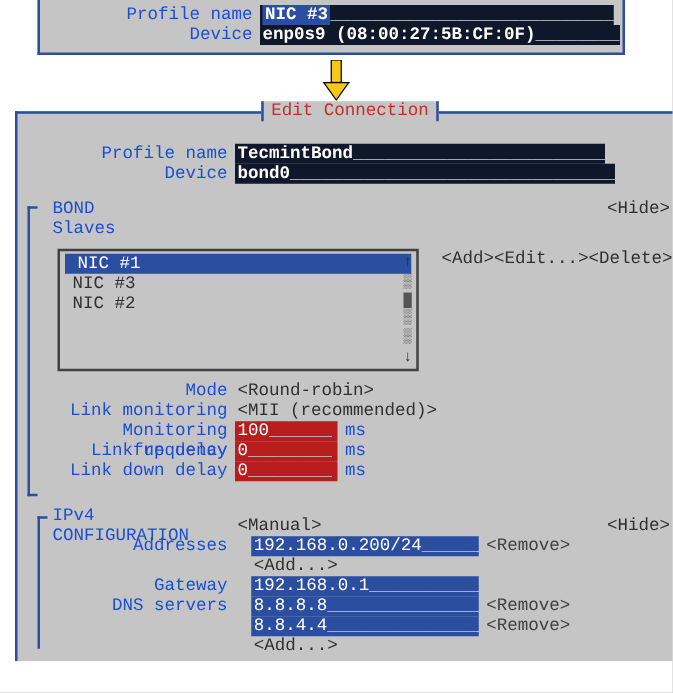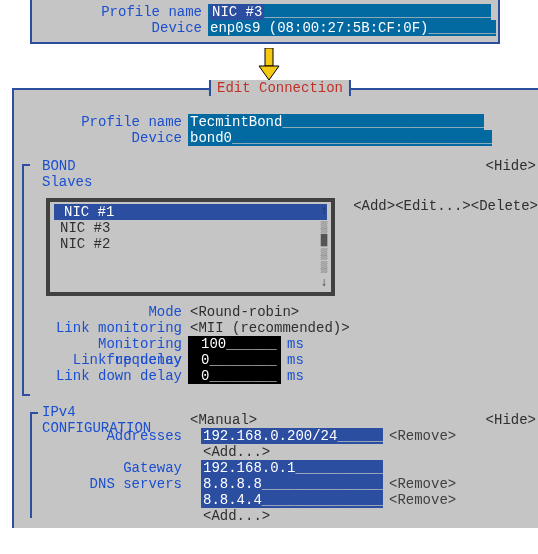--- a/index.html
+++ b/index.html
@@ -26,28 +26,29 @@
     align-items: center;
     height: 16px;
   }
   .label {
     color: #1b4fd1;
     text-align: right;
     padding-right: 6px;
   }
   .label-w { width: 160px; flex: 0 0 160px; }
   .input-cell {
-    background: #0369a1;
+    background: #0f172a;
     color: #ffffff;
     flex: 1;
     height: 16px;
     line-height: 16px;
     padding-left: 2px;
     position: relative;
     white-space: pre;
+    font-weight: bold;
   }
   .underscores {
     color: #c5c5c5;
   }
   .arrow-wrap {
     text-align: center;
     margin: 4px 0 2px 0;
   }
   .arrow-svg { display: inline-block; }
   .main-panel {
@@ -90,21 +91,21 @@
     color: #2f2f2f;
     margin-left: auto;
     margin-right: 2px;
   }
   .slaves-row { display:flex; height:16px; }
   .listbox-area {
     display: flex;
     margin: 8px 0 0 24px;
   }
   .listbox {
-    border: 4px solid #404040;
+    border: 2px solid #404040;
     width: 348px;
     height: 98px;
     box-sizing: border-box;
     position: relative;
     padding: 2px 0;
   }
   .list-item {
     height: 16px;
     line-height: 16px;
     padding-left: 10px;
@@ -135,22 +136,22 @@
     display: flex;
     flex-direction: row;
   }
   .side-btns span { height: 16px; line-height:16px; }
   .side-btns .gap { height: 16px; }
   .kv-block { margin-top: 8px; }
   .kv-row { display:flex; height:16px; }
   .kv-label { color:#1b4fd1; text-align:right; width:160px; flex:0 0 160px; padding-right:6px;}
   .val-plain { color:#2f2f2f; padding-left:2px;}
   .val-input {
-    background:#000000; color:#ffffff; width:80px; height:16px; line-height:16px;
-    padding-left:13px; white-space:pre;
+    background:#b91c1c; color:#ffffff; width:80px; height:16px; line-height:16px;
+    padding-left:2px; white-space:pre;
   }
   .unit { color:#1b4fd1; margin-left:6px;}
   .ipv4-block { margin-top: 28px; position:relative;}
   .ip-row { display:flex; align-items:center; height:16px; }
   .ip-label { color:#1b4fd1; text-align:right; width:160px; flex:0 0 160px; padding-right:19px;}
   .ip-input { background:#2b4ea0; color:#ffffff; width:180px; height:16px; line-height:16px; padding-left:2px; white-space:pre;}
   .remove { color:#404040; margin-left:6px;}
   .addmore { color:#2f2f2f; padding-left:2px;}
   .hl-text { background:#2b4ea0; color:#fff; padding:0 2px;}
 </style>

